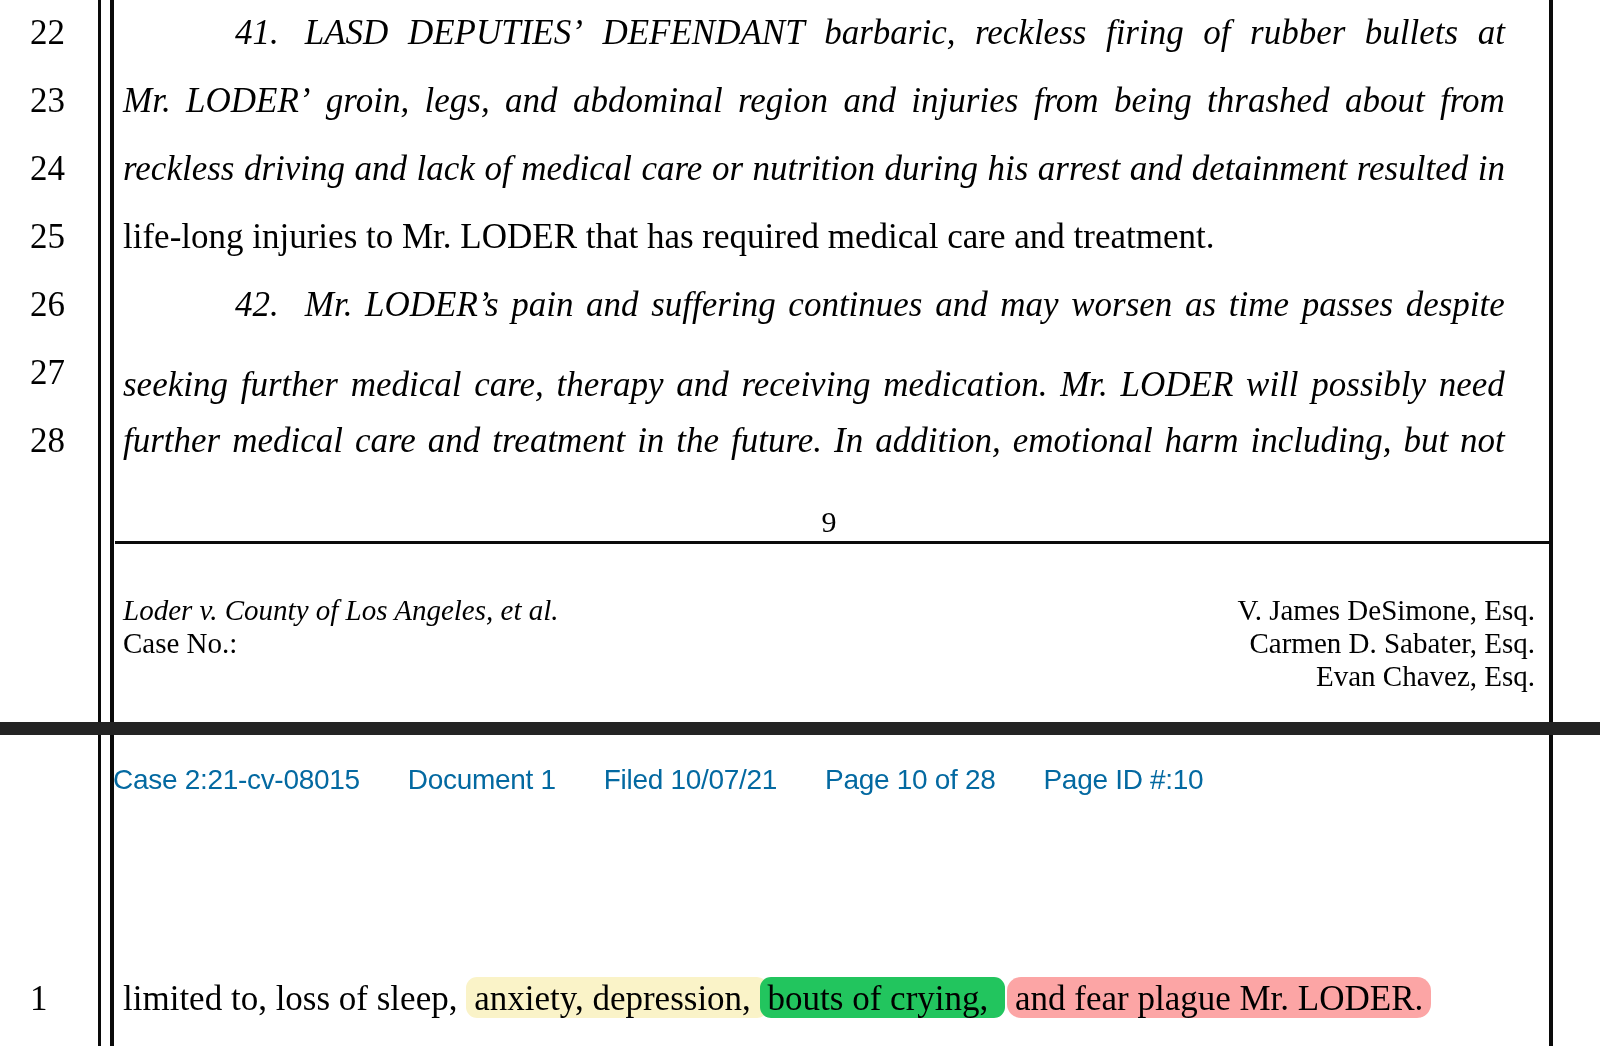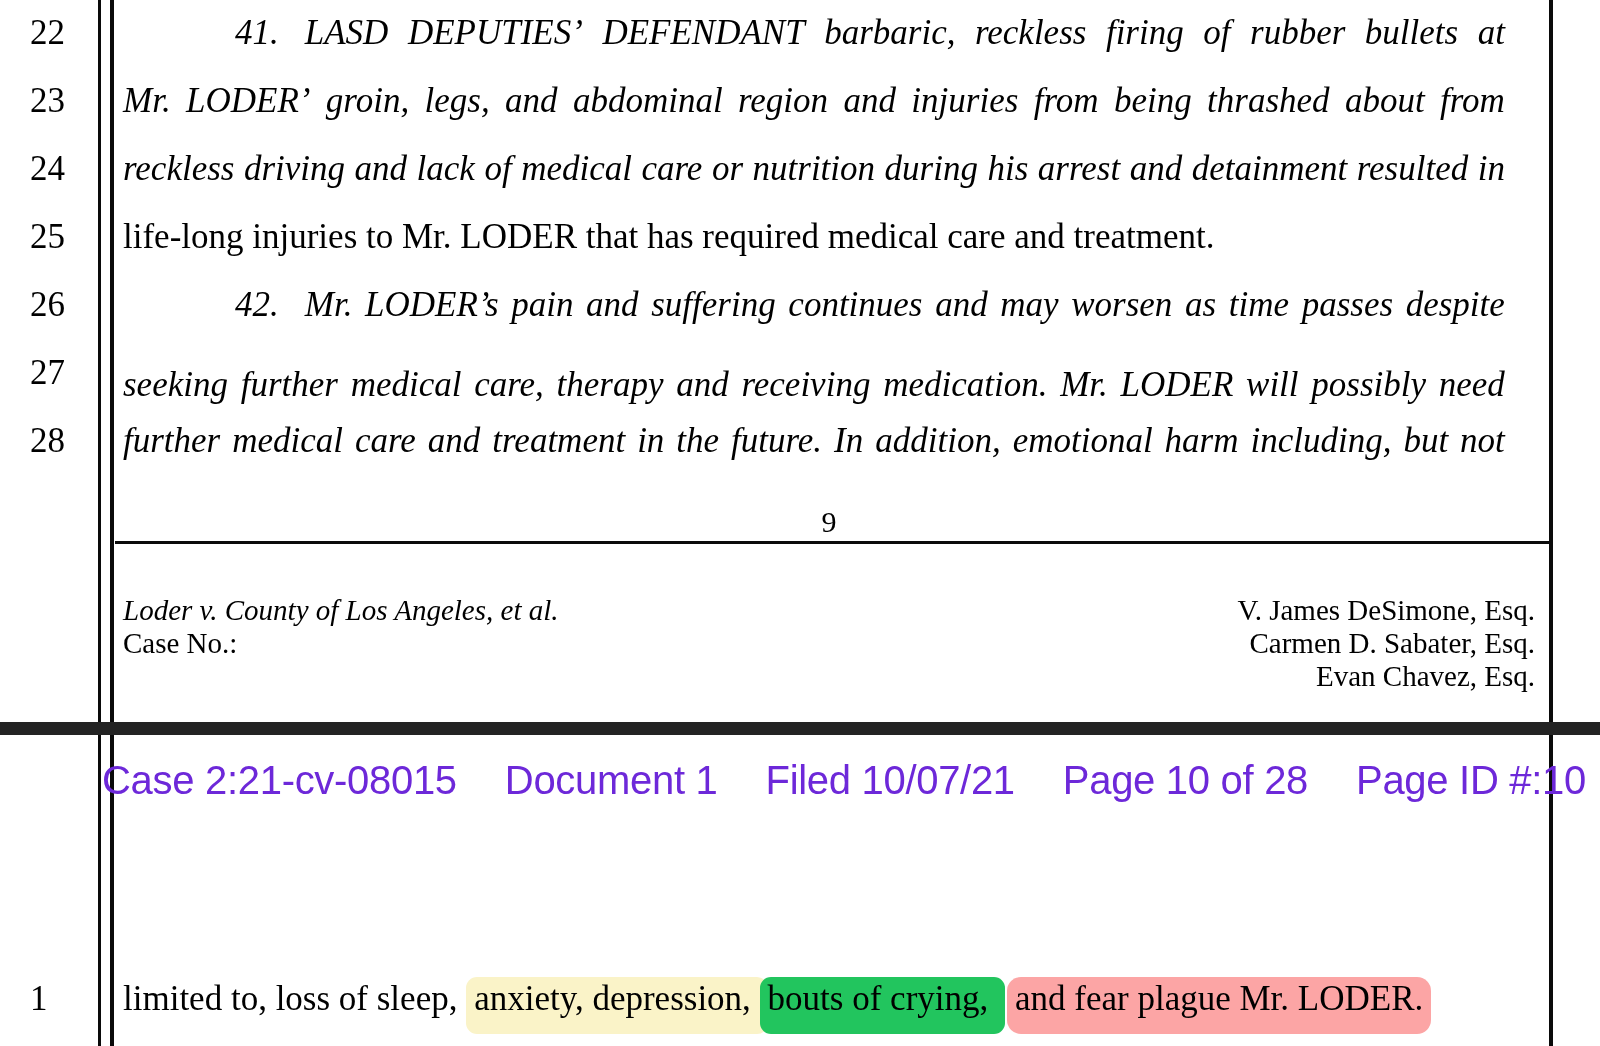--- a/index.html
+++ b/index.html
@@ -100,36 +100,36 @@
     left: 0;
     top: 722px;
     width: 1600px;
     height: 13px;
     background: #232323;
   }
 
   
   .stamp {
     position: absolute;
-    left: 102px;
+    left: 113px;
     top: 760px;
     font-family: "Liberation Sans", "DejaVu Sans", sans-serif;
-    font-size: 40px;
+    font-size: 28px;
     line-height: 40px;
-    color: #6d28d9;
+    color: #0369a1;
     white-space: nowrap;
     letter-spacing: -0.3px;
   }
   .stamp span { margin-right: 48px; }
   .stamp span:last-child { margin-right: 0; }
 
   
   .bottom-line { top: 977px; }
   .hl {
-    padding: 2px 8px 16px 8px;
+    padding: 2px 8px 0 8px;
     border-radius: 11px;
   }
   .hl-pale  { background: #faf3c8; margin-right: -8px; }
   .hl-deep  { background: #22c55e; position: relative; z-index: 1; }
   .hl-faint { background: #fca5a5; margin-left: 2px; border-radius: 14px; }
 </style>
 </head>
 <body>
 
 <div class="canvas">

